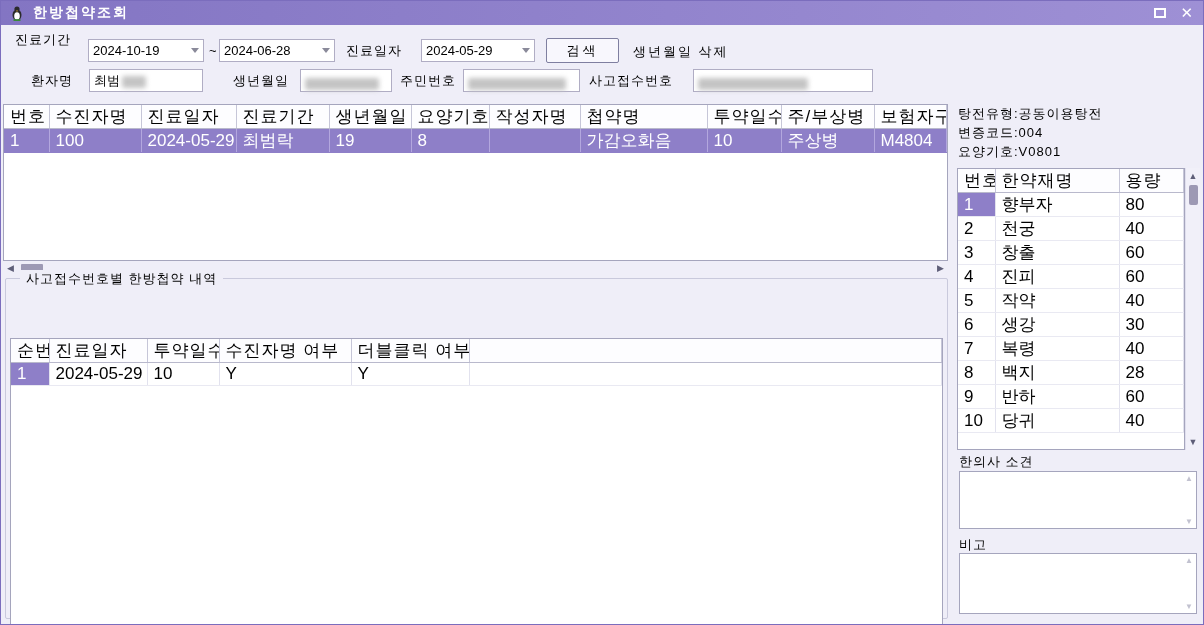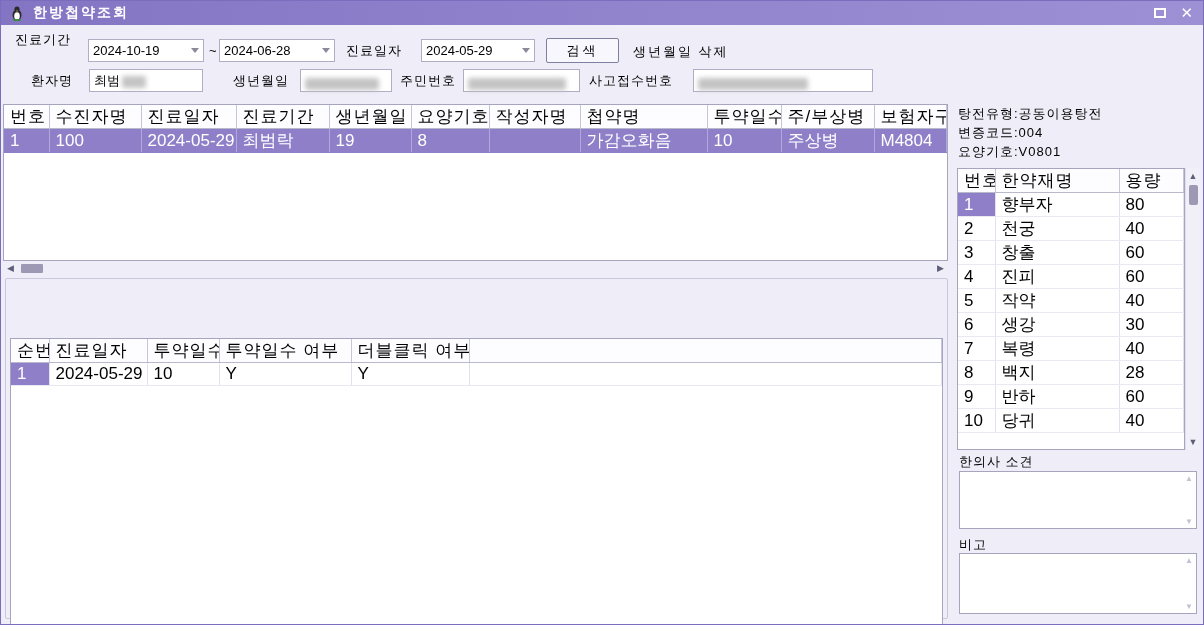--- a/index.html
+++ b/index.html
@@ -175,36 +175,37 @@
       </table>
   </div>
 
   <div class="hscroll" style="left:2px; top:261px; width:945px;">
     <span class="arr" style="left:4px;">◀</span>
     <span class="thumb" style="left:18px;"></span>
     <span class="arr" style="right:4px;">▶</span>
   </div>
 
   <div class="groupbox" style="left:4px; top:277px; width:943px; height:341px;">
+    <span class="legend">사고접수번호별 한방첩약 내역</span>
     <div class="whitebox" style="left:4px; top:19px; width:933px; height:315px;margin-top:40px;">
       <table class="grid">
           <colgroup>
             <col style="width: 38px;">
             <col style="width: 98px;">
             <col style="width: 72px;">
             <col style="width: 132px;">
             <col style="width: 118px;">
             <col>
           </colgroup>
           <thead>
             <tr>
               <th>순번</th>
               <th>진료일자</th>
               <th>투약일수</th>
-              <th>투약일수 여부</th>
+              <th>수진자명 여부</th>
               <th>더블클릭 여부</th>
               <th></th>
             </tr>
           </thead>
           <tbody>
             <tr>
               <td class="sel-cell">1</td>
               <td>2024-05-29</td>
               <td>10</td>
               <td>Y</td>

